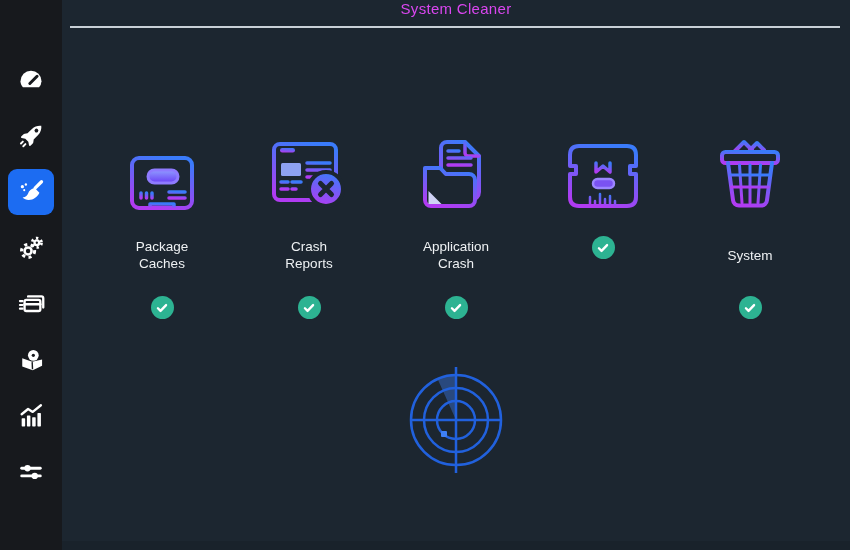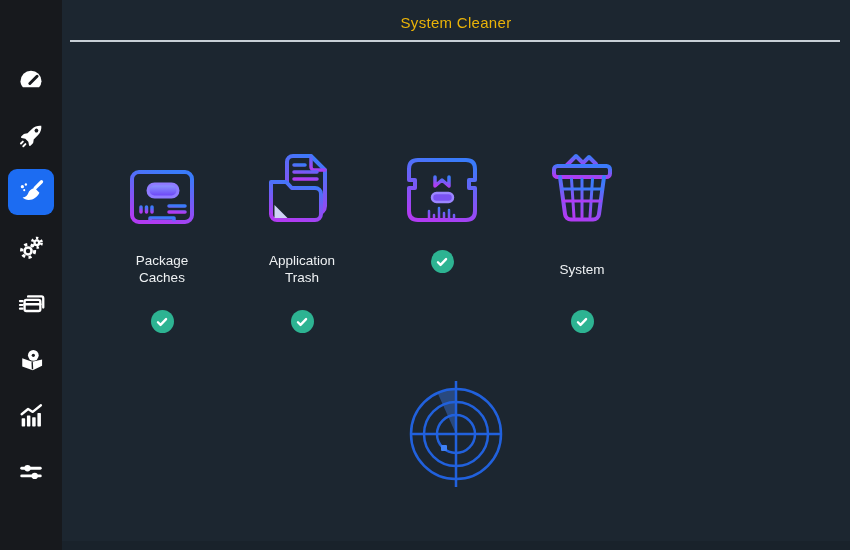--- a/index.html
+++ b/index.html
@@ -15,26 +15,26 @@
   }
   .side-item{
     width:46px;height:46px;border-radius:9px;
     display:flex;align-items:center;justify-content:center;cursor:pointer;
   }
   .side-item.active{background:#1c6cf2;}
   .side-item svg{display:block;}
   
   .main{flex:1;display:flex;flex-direction:column;align-items:center;position:relative;}
   .title{
-    margin-top:14px;height:18px;font-size:15px;color:#eab308;letter-spacing:.3px;
+    margin-top:0;height:18px;font-size:15px;color:#d946ef;letter-spacing:.3px;
   }
   .divider{height:2px;background:#c8cfd6;align-self:stretch;margin:8px 10px 0 8px;}
   
   .cats{
-    display:flex;width:100%;box-sizing:border-box;
+    display:flex;justify-content:space-between;width:100%;box-sizing:border-box;
     padding:0 30px;margin-top:108px;
   }
   .cat{width:140px;display:flex;flex-direction:column;align-items:center;}
   .cat-icon{width:86px;height:78px;cursor:pointer;}
   .cat-label{
     margin-top:24px;height:36px;max-width:82px;display:flex;align-items:center;
     justify-content:center;text-align:center;color:#eef1f3;font-size:13.5px;line-height:1.25;
   }
   .check{
     margin-top:22px;width:23px;height:23px;border-radius:50%;background:#2db392;
@@ -162,30 +162,48 @@
           <path d="M31 72 v-4 h24 v4" stroke-width="3.5"></path>
         </svg>
         <div class="cat-label">Package Caches</div>
         <div class="check">
           <svg width="14" height="14" viewBox="0 0 24 24">
             <path d="M5 12.5 l4.5 4.5 L19 7" stroke="#fff" stroke-width="4" fill="none" stroke-linecap="round" stroke-linejoin="round"></path>
           </svg>
         </div>
       </div>
 
+      <div class="cat">
+        <svg class="cat-icon" viewBox="0 0 86 78" fill="none" stroke="url(#icograd)" stroke-width="4" stroke-linecap="round" stroke-linejoin="round">
+          <rect x="8" y="8" width="62" height="56" rx="6"></rect>
+          <path d="M8 21 H70" stroke-width="3.5"></path>
+          <rect x="14" y="12" width="15" height="4.5" rx="2.2" fill="url(#icograd)" stroke="none"></rect>
+          <rect x="15" y="27" width="20" height="13" rx="1.5" fill="#8ea2f2" stroke="none"></rect>
+          <path d="M15 46 H22 M26 46 H35 M15 53 H22 M26 53 H30" stroke-width="3.5"></path>
+          <path d="M41 27 H64 M41 34 H64 M41 41 H64" stroke-width="3.5"></path>
+          <circle cx="60" cy="53" r="17" fill="url(#icograd)" stroke="#1c2630" stroke-width="4"></circle>
+          <path d="M54.5 47.5 L65.5 58.5 M65.5 47.5 L54.5 58.5" stroke="#1c2630" stroke-width="5"></path>
+        </svg>
+        <div class="cat-label">Crash Reports</div>
+        <div class="check">
+          <svg width="14" height="14" viewBox="0 0 24 24">
+            <path d="M5 12.5 l4.5 4.5 L19 7" stroke="#fff" stroke-width="4" fill="none" stroke-linecap="round" stroke-linejoin="round"></path>
+          </svg>
+        </div>
+      </div>
 
       <div class="cat">
         <svg class="cat-icon" viewBox="0 0 86 78" fill="none" stroke="url(#icograd)" stroke-width="4" stroke-linecap="round" stroke-linejoin="round">
           <path d="M28 36 V12 a6 6 0 0 1 6 -6 H52 l14 14 V56 a8 8 0 0 1 -8 8"></path>
           <path d="M52 6 V17 a3 3 0 0 0 3 3 H66" stroke-width="3.5"></path>
           <path d="M35 15 H46 M35 22 H58 M35 29 H58" stroke-width="3.5"></path>
           <path d="M12 32 H26 a3 3 0 0 1 2.2 1 l4.6 5 H56 a6 6 0 0 1 6 6 v20 a6 6 0 0 1 -6 6 H18 a6 6 0 0 1 -6 -6 Z" fill="#1c2630"></path>
           <path d="M15.5 68 V55 L28.5 68 Z" fill="#cfd2f5" stroke="none"></path>
         </svg>
-        <div class="cat-label">Application Trash</div>
+        <div class="cat-label">Application Crash</div>
         <div class="check">
           <svg width="14" height="14" viewBox="0 0 24 24">
             <path d="M5 12.5 l4.5 4.5 L19 7" stroke="#fff" stroke-width="4" fill="none" stroke-linecap="round" stroke-linejoin="round"></path>
           </svg>
         </div>
       </div>
 
       <div class="cat">
         <svg class="cat-icon" viewBox="0 0 86 78" fill="none" stroke="url(#icograd)" stroke-width="4" stroke-linecap="round" stroke-linejoin="round">
           <path d="M19 10 H67 Q76 10 76 19 V30 H70 V38 H76 V61 Q76 70 67 70 H19 Q10 70 10 61 V38 H16 V30 H10 V19 Q10 10 19 10 Z"></path>

